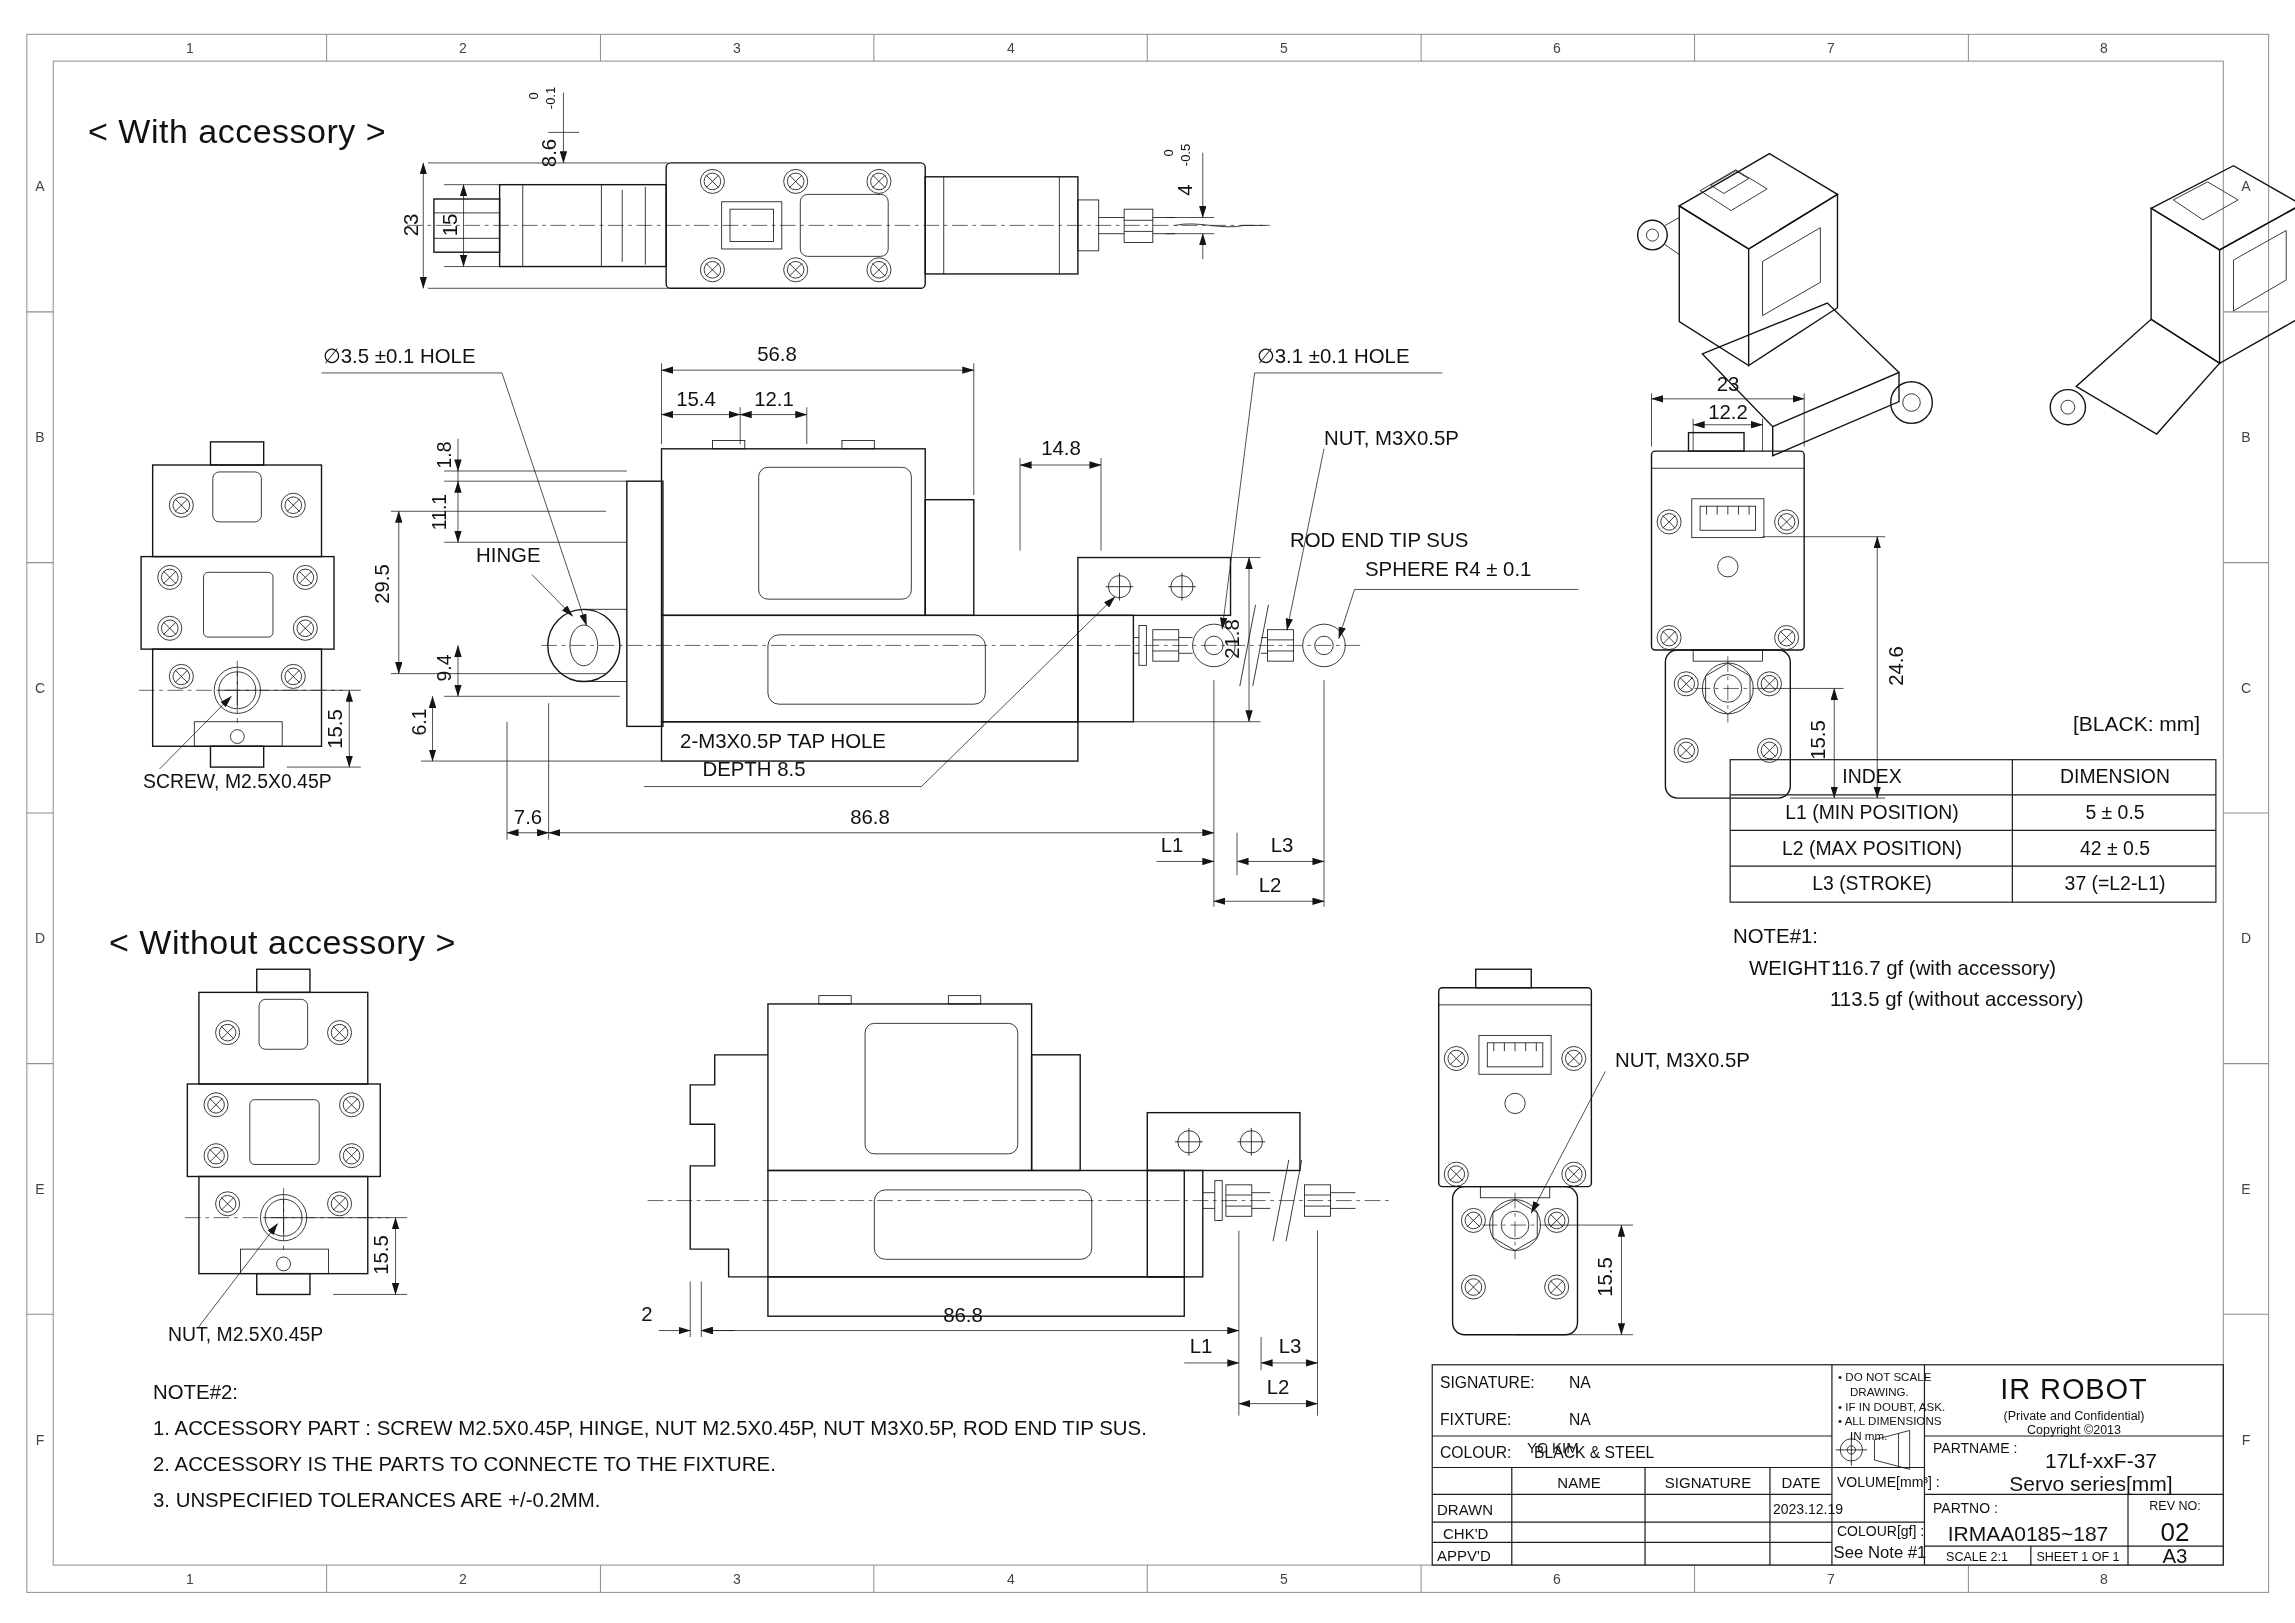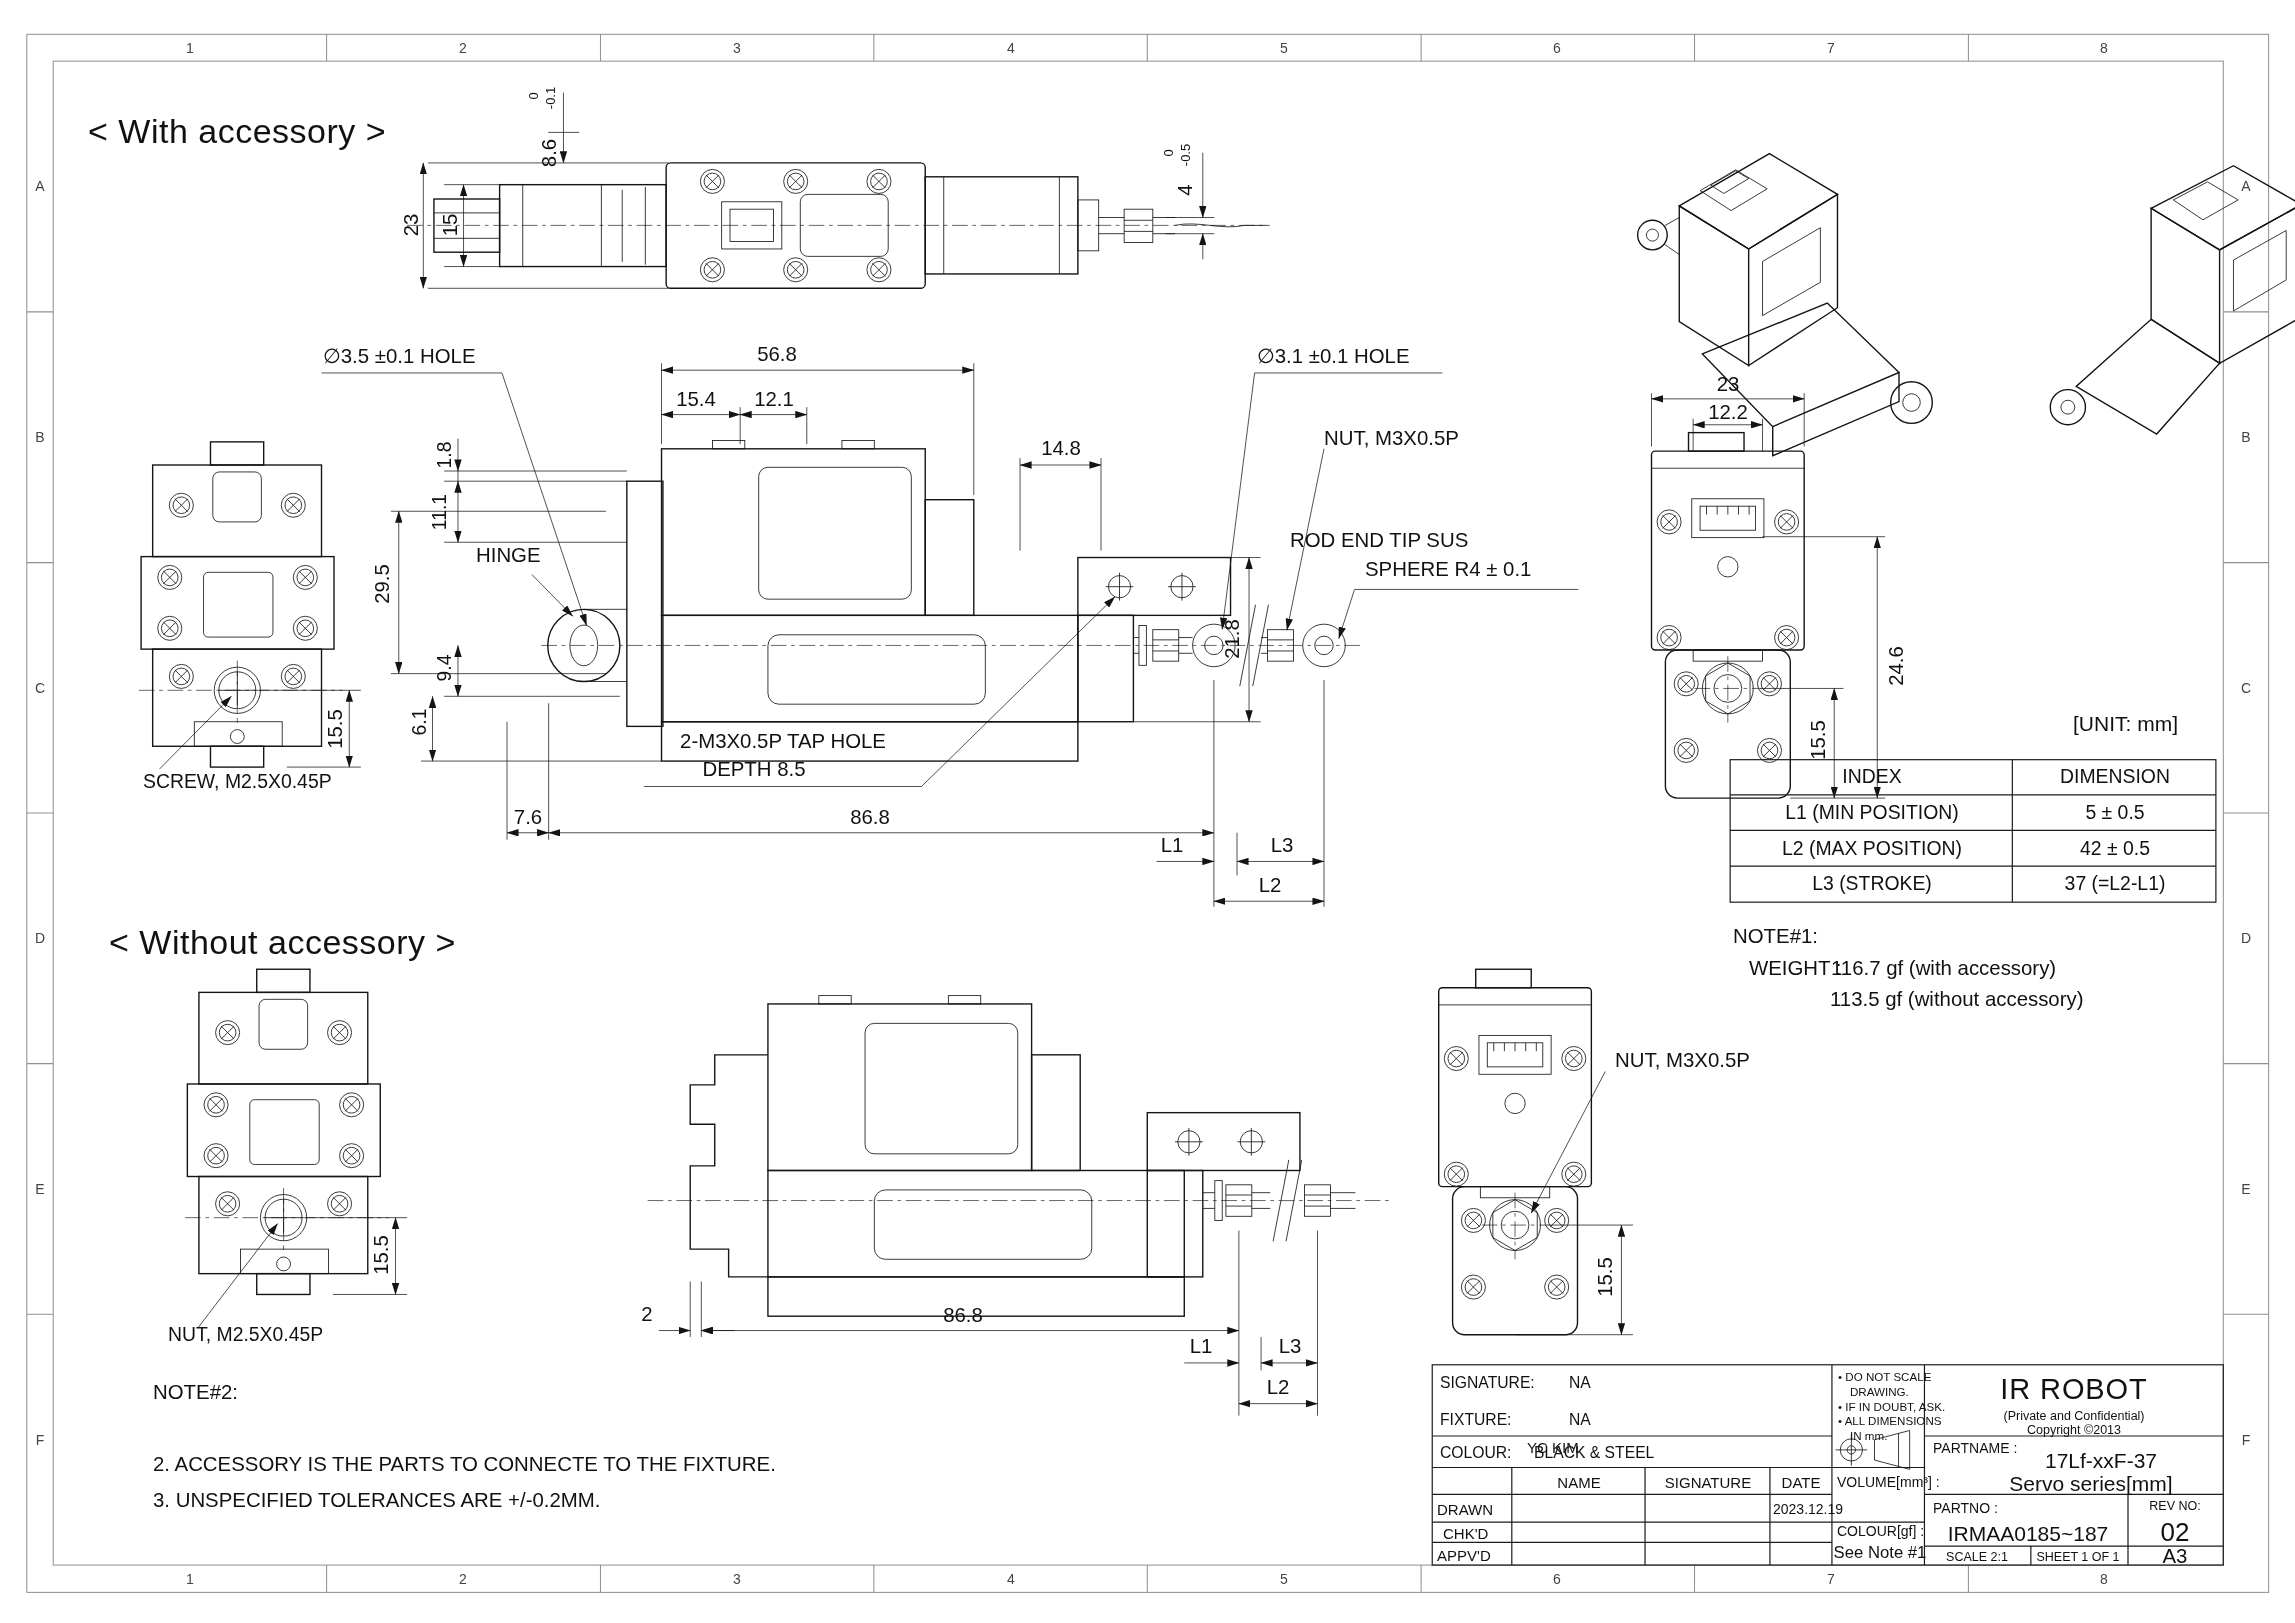--- a/index.html
+++ b/index.html
@@ -376,21 +376,21 @@
 <span class="t g" style="left:40px;top:1440px">F</span>
 <span class="t g" style="left:2246px;top:186px">A</span>
 <span class="t g" style="left:2246px;top:437px">B</span>
 <span class="t g" style="left:2246px;top:688px">C</span>
 <span class="t g" style="left:2246px;top:938px">D</span>
 <span class="t g" style="left:2246px;top:1189px">E</span>
 <span class="t g" style="left:2246px;top:1440px">F</span>
 
 <span class="tl hd" style="left:88px;top:131px">&lt; With accessory &gt;</span>
 <span class="tl hd" style="left:109px;top:942px">&lt; Without accessory &gt;</span>
-<span class="tl" style="left:2073px;top:723px;font-size:21px">[UNIT: mm]</span>
+<span class="tl" style="left:2073px;top:723px;font-size:21px">[BLACK: mm]</span>
 
 <span class="v" style="left:411px;top:225px;font-size:20.4px">23</span>
 <span class="v" style="left:450px;top:225px;font-size:20.4px">15</span>
 <span class="v" style="left:549px;top:153px;font-size:20.4px">8.6</span>
 <span class="v" style="left:533px;top:96px;font-size:13px">0</span>
 <span class="v" style="left:550px;top:98px;font-size:13px">-0.1</span>
 <span class="v" style="left:1185px;top:190px;font-size:20.4px">4</span>
 <span class="v" style="left:1168px;top:153px;font-size:13px">0</span>
 <span class="v" style="left:1185px;top:155px;font-size:13px">-0.5</span>
 
@@ -446,20 +446,21 @@
 <span class="t" style="left:647px;top:1314px;font-size:20.4px">2</span>
 <span class="t" style="left:963px;top:1315px;font-size:20.4px">86.8</span>
 <span class="t" style="left:1201px;top:1346px;font-size:20.4px">L1</span>
 <span class="t" style="left:1290px;top:1346px;font-size:20.4px">L3</span>
 <span class="t" style="left:1278px;top:1387px;font-size:20.4px">L2</span>
 
 <span class="tl" style="left:1615px;top:1060px;font-size:20.4px">NUT, M3X0.5P</span>
 <span class="v" style="left:1605px;top:1277px;font-size:20.4px">15.5</span>
 
 <span class="tl" style="left:153px;top:1392px;font-size:20.4px">NOTE#2:</span>
+<span class="tl" style="left:153px;top:1428px;font-size:20.4px">1. ACCESSORY PART :  SCREW M2.5X0.45P, HINGE, NUT M2.5X0.45P, NUT M3X0.5P, ROD END TIP SUS.</span>
 <span class="tl" style="left:153px;top:1464px;font-size:20.4px">2. ACCESSORY IS THE PARTS TO CONNECTE TO THE FIXTURE.</span>
 <span class="tl" style="left:153px;top:1500px;font-size:20.4px">3. UNSPECIFIED TOLERANCES ARE +/-0.2MM.</span>
 
 <span class="tl" style="left:1440px;top:1383px;font-size:15.7px">SIGNATURE:</span>
 <span class="tl" style="left:1569px;top:1383px;font-size:15.7px">NA</span>
 <span class="tl" style="left:1440px;top:1420px;font-size:15.7px">FIXTURE:</span>
 <span class="tl" style="left:1569px;top:1420px;font-size:15.7px">NA</span>
 <span class="tl" style="left:1440px;top:1453px;font-size:15.7px">COLOUR:</span>
 <span class="tl" style="left:1534px;top:1453px;font-size:15.7px">BLACK &amp; STEEL</span>
 <span class="t" style="left:1579px;top:1482px;font-size:15px">NAME</span>

